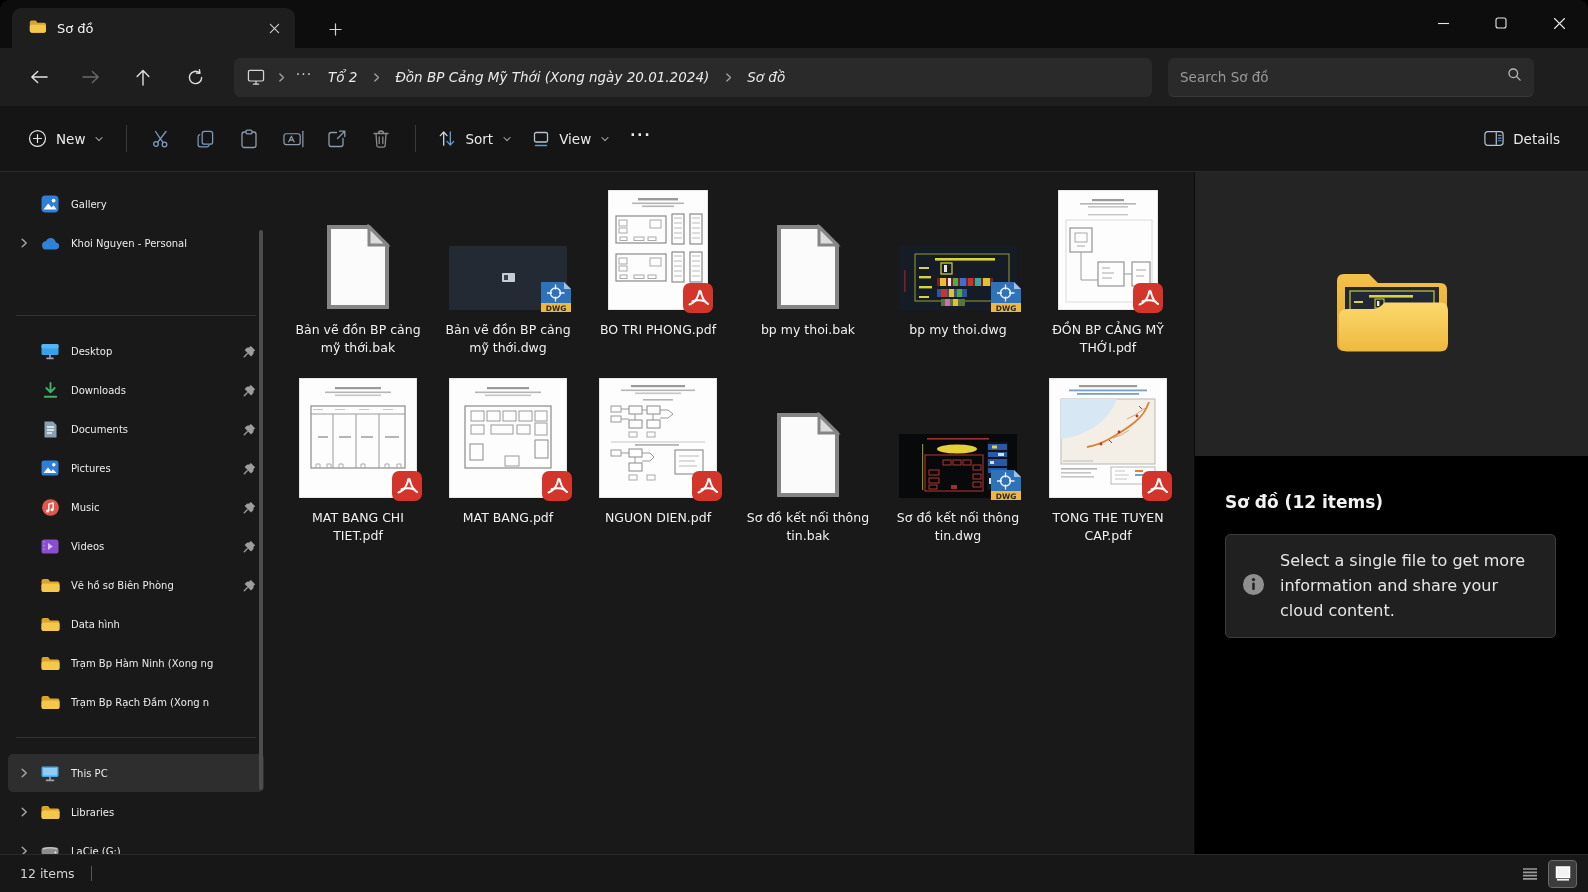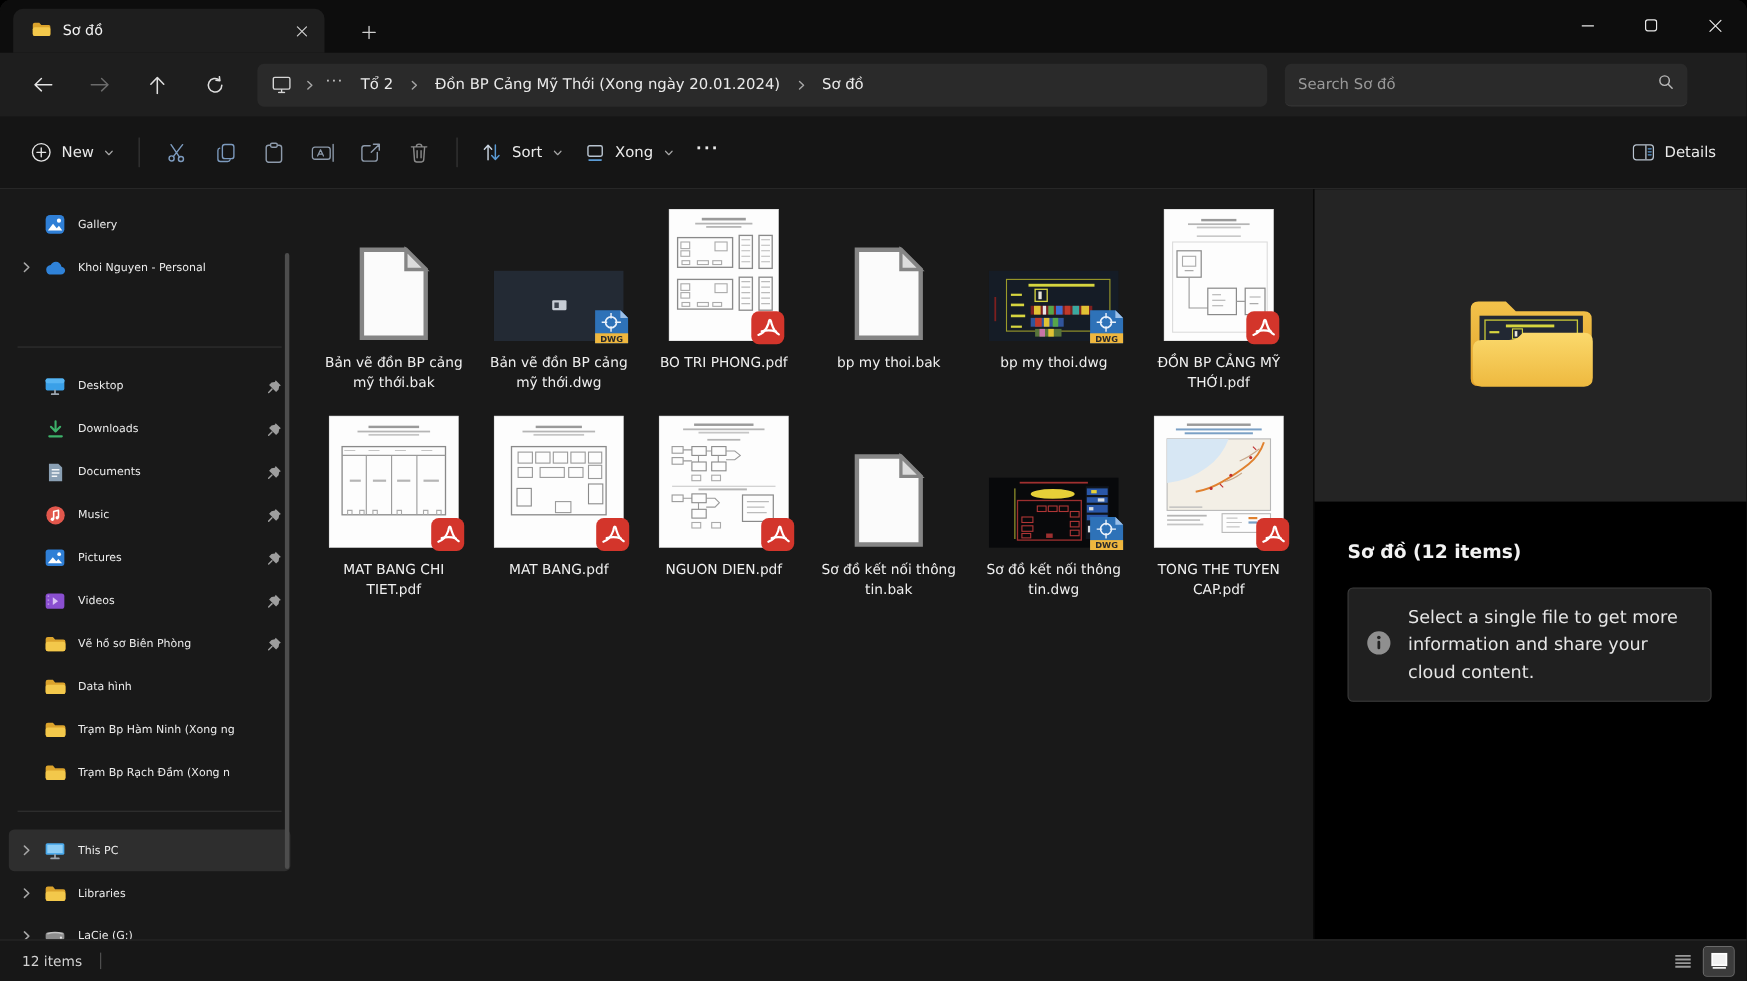--- a/index.html
+++ b/index.html
@@ -19,21 +19,21 @@
   .wincontrols { position:absolute; right:0; top:0; height:48px; display:flex; }
   .wc { width:58px; height:46px; display:grid; place-items:center; }
 
   
   .navbar { position:absolute; top:48px; left:0; right:0; height:58px; background:#1e1e1e;
     display:flex; align-items:center; padding-left:18px; }
   .nbtn { width:42px; height:38px; display:grid; place-items:center; border-radius:5px; margin-right:10px; }
   .crumbbar { margin-left:8px; width:918px; height:39px; background:#2a2a2a; border-radius:6px;
     display:flex; align-items:center; padding:0 6px; }
   .crumb-seg { padding:0 10px; height:30px; display:flex; align-items:center; font-size:13.5px;
-    color:#eaeaea; border-radius:4px; white-space:nowrap; }
+    color:#eaeaea; border-radius:4px; white-space:nowrap;font-style:italic; }
   .crumb-chev { width:18px; display:grid; place-items:center; }
   .crumb-icon { width:32px; display:grid; place-items:center; }
   .crumb-more { width:28px; display:grid; place-items:center; color:#cfcfcf; font-size:14px;
     letter-spacing:1px; padding-bottom:6px; }
   .searchbar { margin-left:16px; width:366px; height:39px; background:#2a2a2a; border-radius:6px;
     border-bottom:1px solid #383838; display:flex; align-items:center; padding:0 12px; }
   .searchbar input { flex:1; background:transparent; border:none; outline:none; color:#dcdcdc;
     font-size:13.5px; font-family:inherit; }
   .searchbar input::placeholder { color:#9a9a9a; }
 
@@ -250,21 +250,21 @@
       <span>Sort</span>
       <svg width="10" height="10" viewBox="0 0 12 12">
           <path d="M2.4 4.2 6 8 9.6 4.2" fill="none" stroke="#a6a6a6" stroke-width="1.3" stroke-linecap="round" stroke-linejoin="round"></path>
         </svg>
     </div>
     <div class="tbtn">
       <svg width="18" height="18" viewBox="0 0 18 18">
           <rect x="2.5" y="2.5" width="13" height="9.5" rx="1.6" fill="none" stroke="#b9c4d0" stroke-width="1.3"></rect>
           <path d="M3.5 15.5 h11" stroke="#5b9bd5" stroke-width="1.5" stroke-linecap="round"></path>
         </svg>
-      <span>Xong</span>
+      <span>View</span>
       <svg width="10" height="10" viewBox="0 0 12 12">
           <path d="M2.4 4.2 6 8 9.6 4.2" fill="none" stroke="#a6a6a6" stroke-width="1.3" stroke-linecap="round" stroke-linejoin="round"></path>
         </svg>
     </div>
     <div class="tbtn" style="letter-spacing:2px; font-weight:bold; padding-bottom:8px;">
         <span>···</span>
       </div>
     <div class="tspacer"></div>
     <div class="tbtn">
       <svg width="20" height="17" viewBox="0 0 22 18">
@@ -349,45 +349,45 @@
           <span class="spin">
             <svg width="15" height="15" viewBox="0 0 16 16">
               <path d="M9.2 1.8 14.2 6.8 12.6 7.6 12 10.8 9.6 13.2 2.8 6.4 5.2 4 8.4 3.4 Z" fill="#9d9d9d"></path>
               <path d="M5.6 10.4 2.4 13.6" stroke="#9d9d9d" stroke-width="1.4" stroke-linecap="round"></path>
             </svg>
           </span>
         </div>
         <div class="srow">
           <span class="schev"></span>
           <span class="sicon">
+            <svg width="20" height="18" viewBox="0 0 20 18">
+              <rect x="1.5" y="1.5" width="17" height="15" rx="2.6" fill="#2f7fd6"></rect>
+              <circle cx="13.8" cy="5.8" r="1.7" fill="#fff"></circle>
+              <path d="M3.5 14 8 8.5 11.2 12.2 13 10.2 16.5 14 Z" fill="#fff"></path>
+            </svg>
+          </span>
+          <span class="slabel">Pictures</span>
+          <span class="spin">
+            <svg width="15" height="15" viewBox="0 0 16 16">
+              <path d="M9.2 1.8 14.2 6.8 12.6 7.6 12 10.8 9.6 13.2 2.8 6.4 5.2 4 8.4 3.4 Z" fill="#9d9d9d"></path>
+              <path d="M5.6 10.4 2.4 13.6" stroke="#9d9d9d" stroke-width="1.4" stroke-linecap="round"></path>
+            </svg>
+          </span>
+        </div>
+        <div class="srow">
+          <span class="schev"></span>
+          <span class="sicon">
             <svg width="19" height="19" viewBox="0 0 20 20">
               <circle cx="10" cy="10" r="8.8" fill="#e2574c"></circle>
               <path d="M8.2 13.6 V6.4 l4.6-1.2 v7" fill="none" stroke="#fff" stroke-width="1.5" stroke-linejoin="round"></path>
               <circle cx="7" cy="13.7" r="1.6" fill="#fff"></circle>
               <circle cx="11.6" cy="12.3" r="1.6" fill="#fff"></circle>
             </svg>
           </span>
           <span class="slabel">Music</span>
-          <span class="spin">
-            <svg width="15" height="15" viewBox="0 0 16 16">
-              <path d="M9.2 1.8 14.2 6.8 12.6 7.6 12 10.8 9.6 13.2 2.8 6.4 5.2 4 8.4 3.4 Z" fill="#9d9d9d"></path>
-              <path d="M5.6 10.4 2.4 13.6" stroke="#9d9d9d" stroke-width="1.4" stroke-linecap="round"></path>
-            </svg>
-          </span>
-        </div>
-        <div class="srow">
-          <span class="schev"></span>
-          <span class="sicon">
-            <svg width="20" height="18" viewBox="0 0 20 18">
-              <rect x="1.5" y="1.5" width="17" height="15" rx="2.6" fill="#2f7fd6"></rect>
-              <circle cx="13.8" cy="5.8" r="1.7" fill="#fff"></circle>
-              <path d="M3.5 14 8 8.5 11.2 12.2 13 10.2 16.5 14 Z" fill="#fff"></path>
-            </svg>
-          </span>
-          <span class="slabel">Pictures</span>
           <span class="spin">
             <svg width="15" height="15" viewBox="0 0 16 16">
               <path d="M9.2 1.8 14.2 6.8 12.6 7.6 12 10.8 9.6 13.2 2.8 6.4 5.2 4 8.4 3.4 Z" fill="#9d9d9d"></path>
               <path d="M5.6 10.4 2.4 13.6" stroke="#9d9d9d" stroke-width="1.4" stroke-linecap="round"></path>
             </svg>
           </span>
         </div>
         <div class="srow">
           <span class="schev"></span>
           <span class="sicon">

